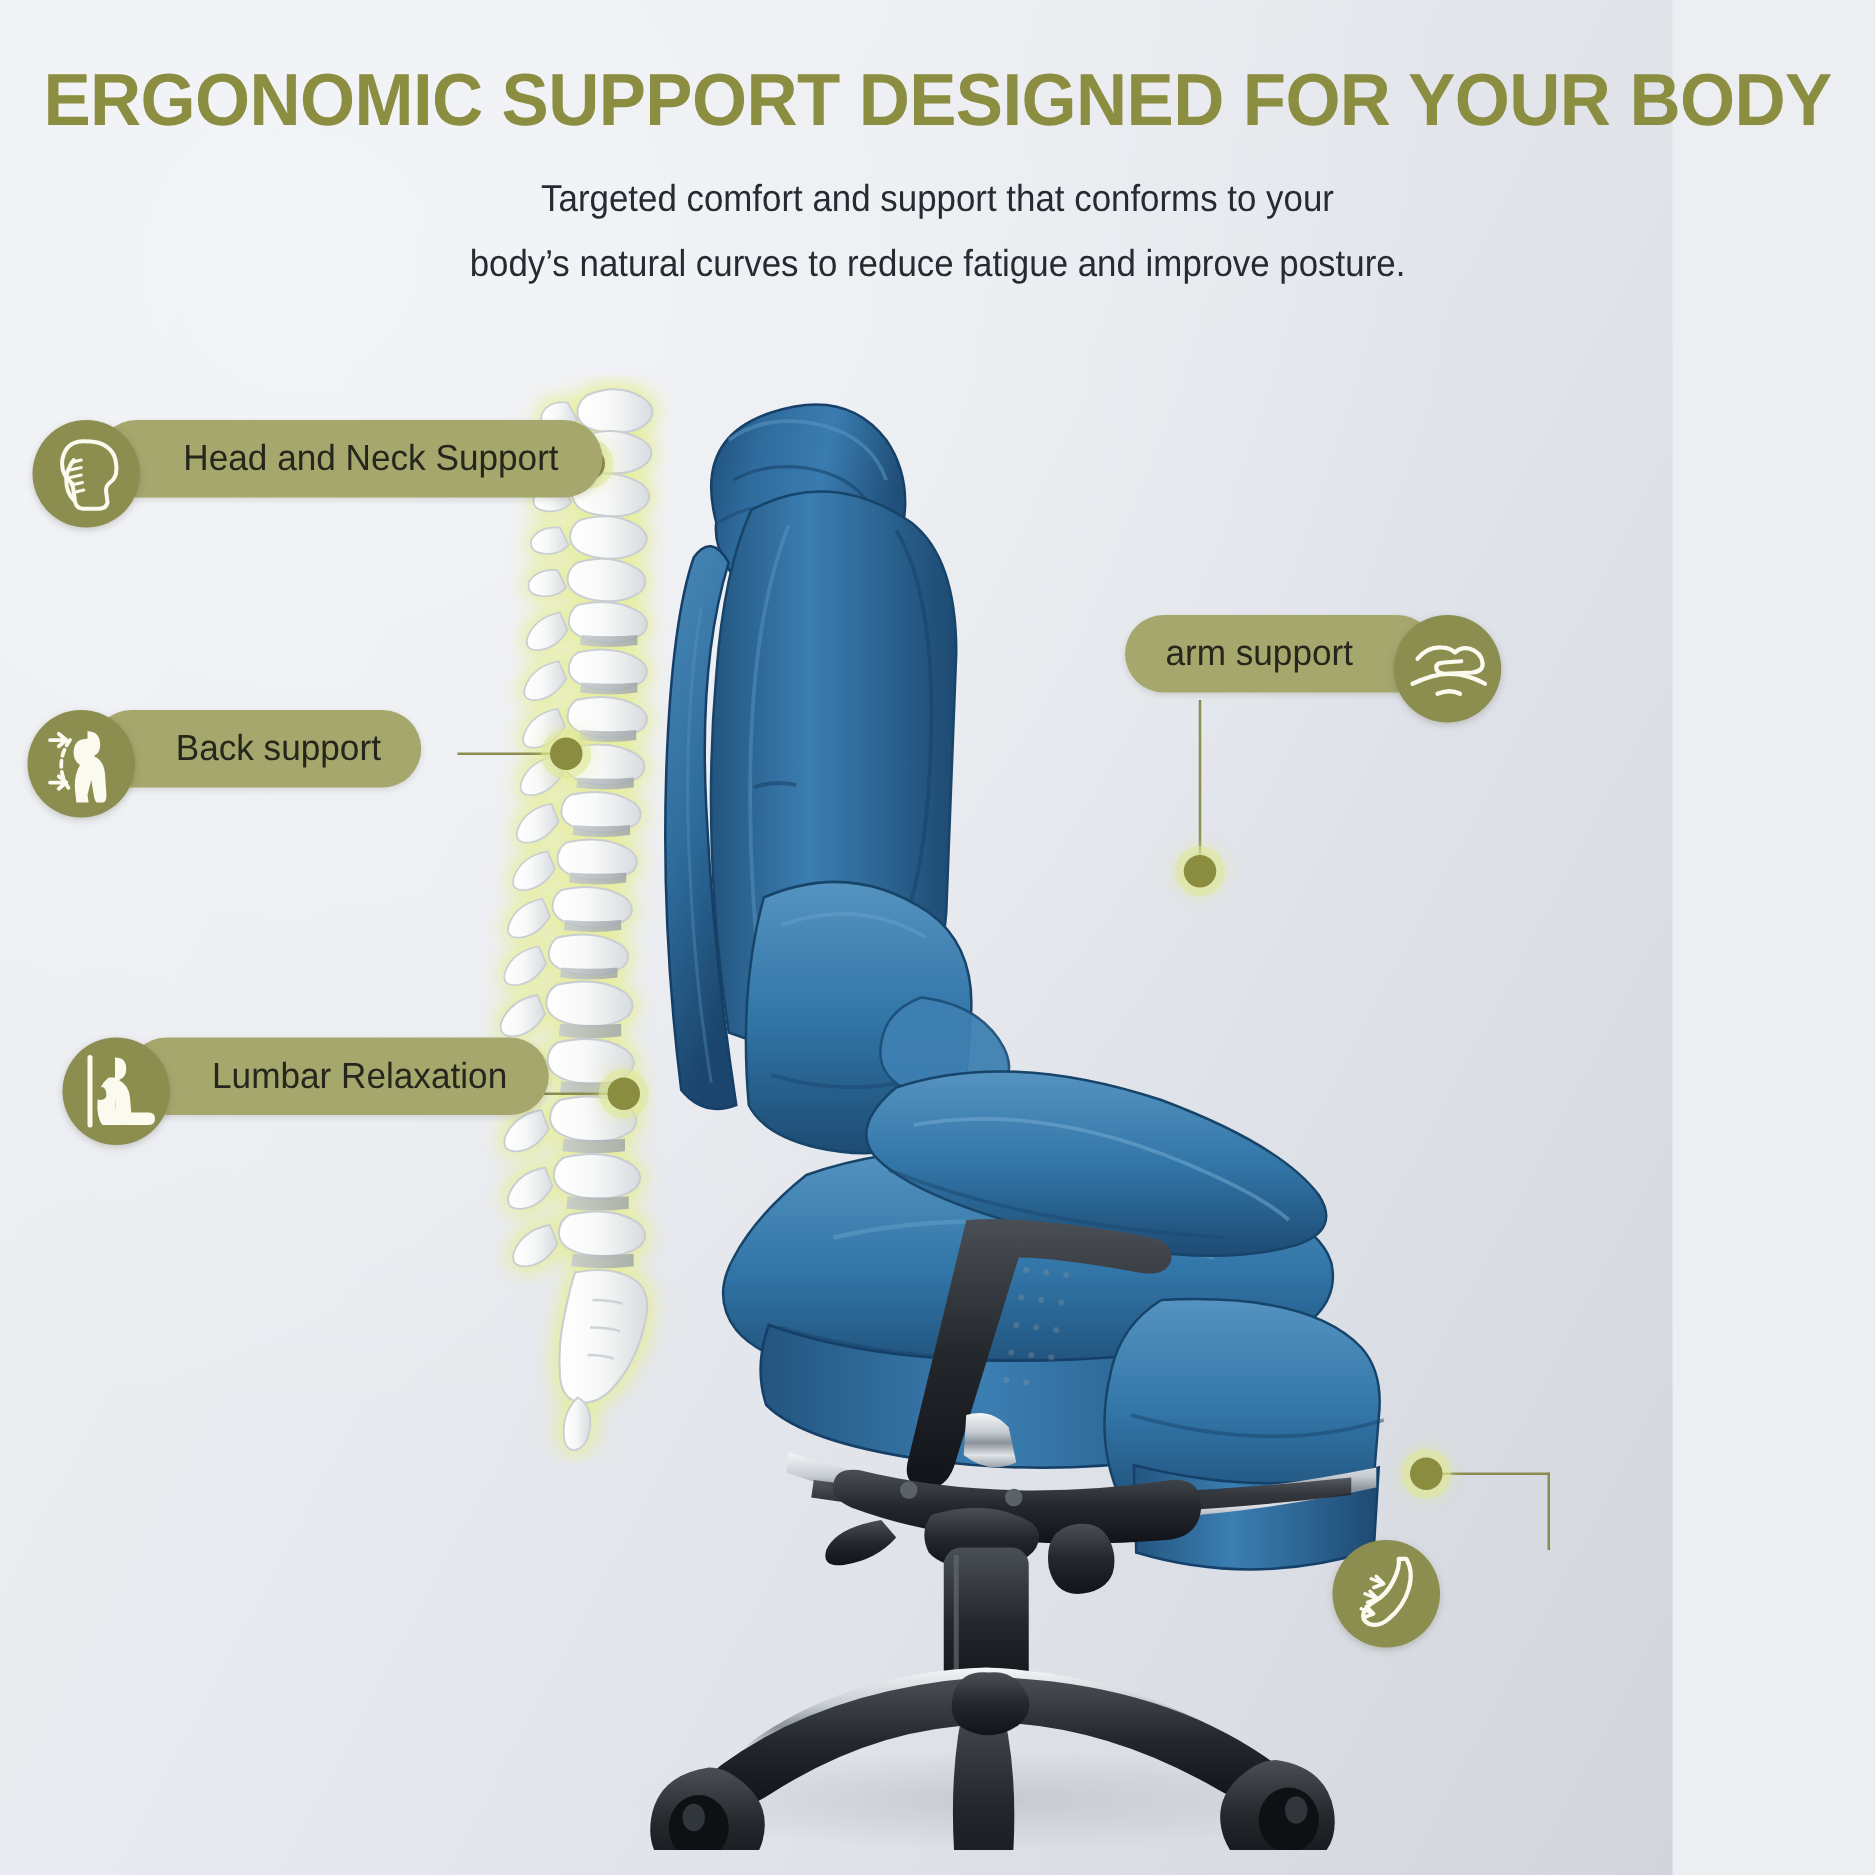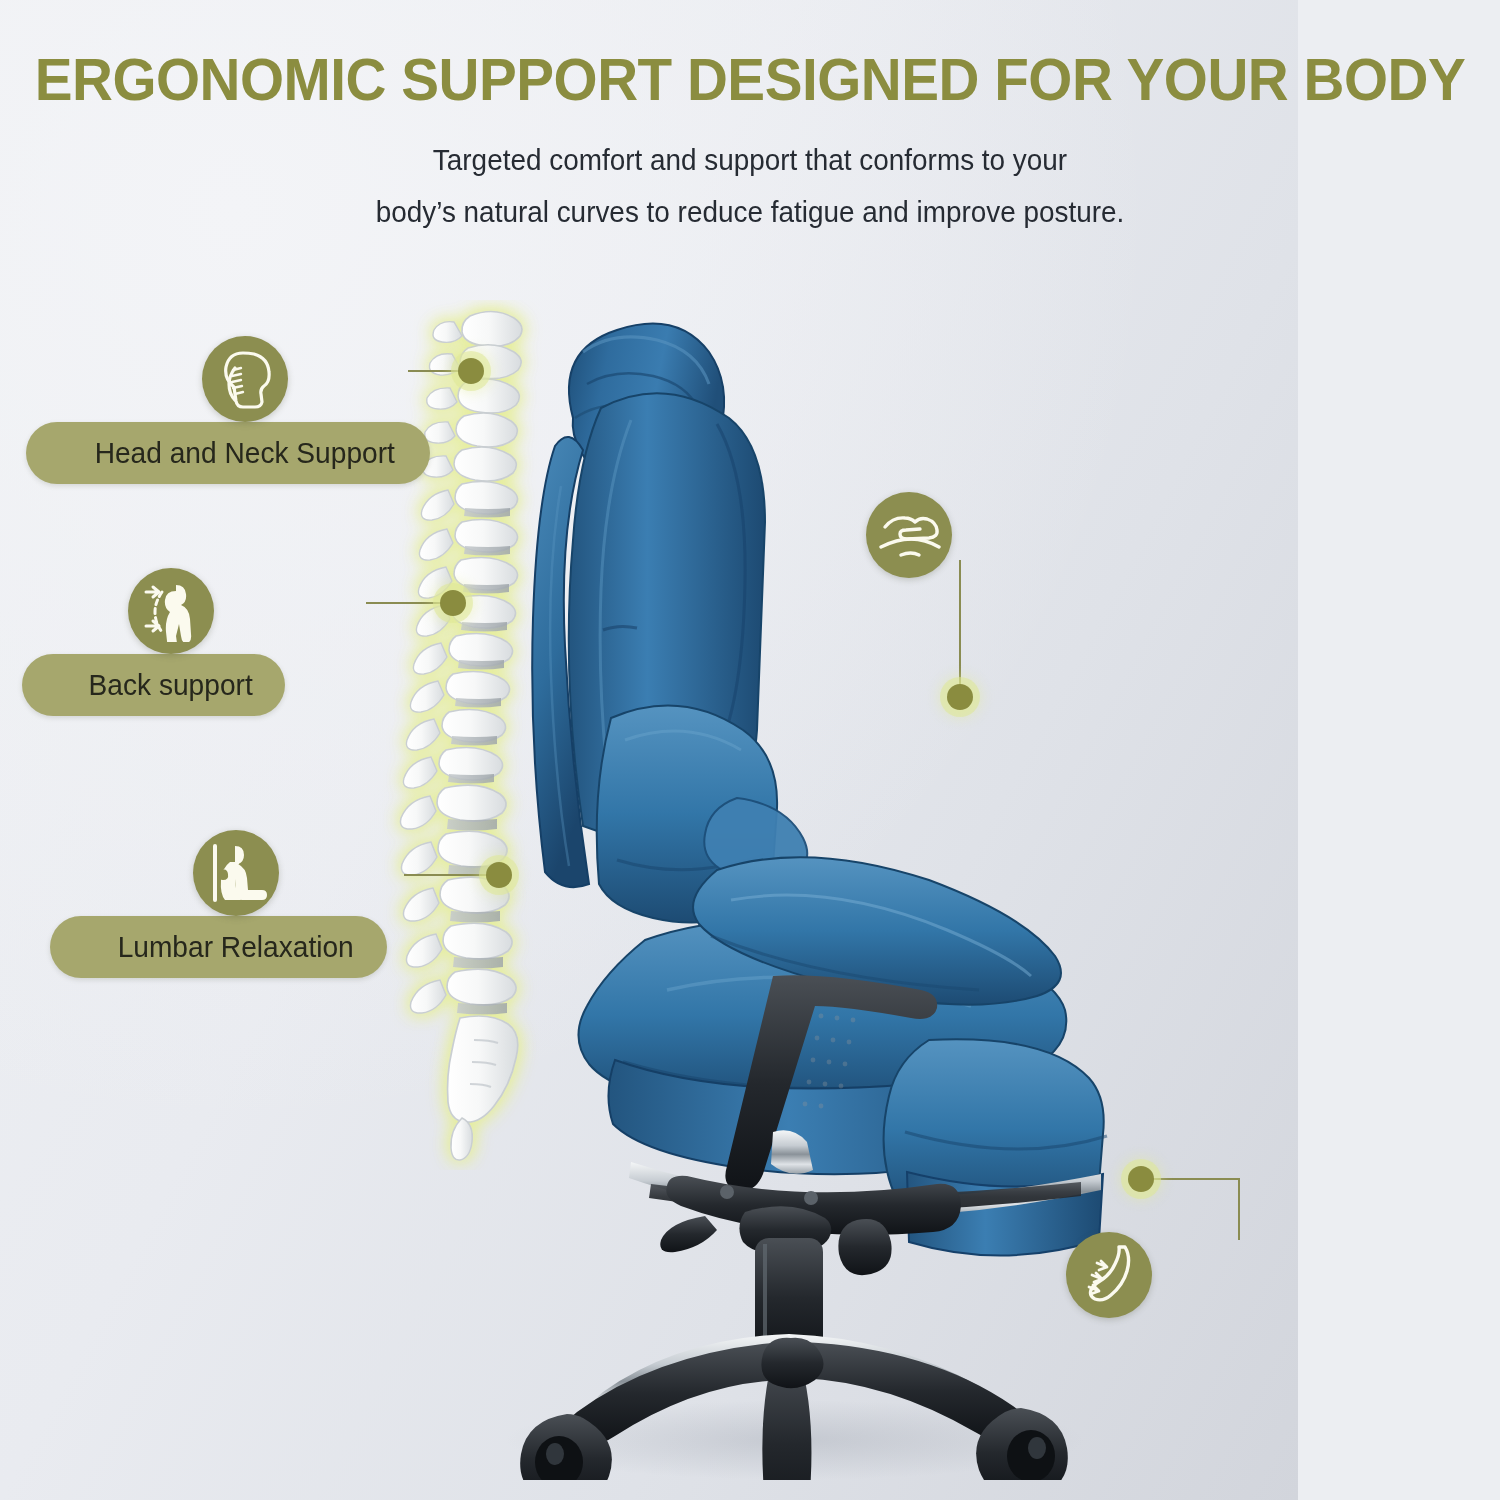--- a/index.html
+++ b/index.html
@@ -6,39 +6,40 @@
   body{
     width:1500px;height:1500px;overflow:hidden;
     font-family:"Liberation Sans", sans-serif;
     background:#eceef2;
   }
   #stage{
     position:relative;width:1298px;height:1500px;
     background:
       radial-gradient(circle at 18% 14%, #f3f4f7 0%, rgba(243,244,247,0) 55%),
       linear-gradient(118deg,#eef0f3 0%, #e9ebf0 38%, #dfe2e8 68%, #d2d5dc 100%);
+    padding-left: 40px;
   }
 
   
   .title{
     position:absolute;left:0;top:46px;width:1500px;text-align:center;
     font-family:"Liberation Sans", sans-serif;
     font-weight:700;font-size:59px;letter-spacing:-0.5px;
     color:#8b8d40;
     transform:scaleX(0.96);
     white-space:nowrap;
   }
   .subtitle{
     position:absolute;left:0;top:134px;width:1500px;text-align:center;
     font-size:30px;line-height:52px;color:#262b33;
     transform:scaleX(0.93);
   }
 
   
-  .callout{position:absolute;display:flex;align-items:center;flex-direction:column;}
+  .callout{position:absolute;display:flex;align-items:flex-start;}
   .pill{
     background:#a6a76d;
     border-radius:42px;
     height:62px;display:flex;align-items:center;
     padding:0 30px;
     box-shadow:0 2px 5px rgba(90,95,70,.18);
   }
   .pill span{
     font-size:29px;color:#26271c;white-space:nowrap;
     transform:scaleX(0.97);
@@ -392,20 +393,23 @@
         <path d="M6 12 l12 0 m-5 -5 l6 5 l-6 5" fill="none" stroke="#fbfaee" stroke-width="3" stroke-linecap="round" stroke-linejoin="round"></path>
         <path d="M6 46 l12 0 m-5 -5 l6 5 l-6 5" fill="none" stroke="#fbfaee" stroke-width="3" stroke-linecap="round" stroke-linejoin="round"></path>
       </svg>
     </div>
     <div class="pill">
       <span>Back support</span>
     </div>
   </div>
 
   <div class="callout right" style="left:900px;top:492px;">
+    <div class="pill">
+      <span>arm support</span>
+    </div>
     <div class="ic">
       <svg width="64" height="64" viewBox="0 0 64 64">
         <path d="M8 24 q8 -10 20 -9 q6 0 10 4 q5 -5 12 -3 q9 3 10 11 q1 7 -8 8 l-22 1 q-7 0 -7 -5 q0 -4 6 -4 l14 -1" fill="none" stroke="#fbfaee" stroke-width="3.4" stroke-linecap="round" stroke-linejoin="round"></path>
         <path d="M4 44 q16 -8 30 -8 q14 0 28 8" fill="none" stroke="#fbfaee" stroke-width="3.4" stroke-linecap="round"></path>
         <path d="M24 52 q10 -4 18 0" fill="none" stroke="#fbfaee" stroke-width="3.4" stroke-linecap="round"></path>
       </svg>
     </div>
   </div>
 
   <div class="callout right" style="left:1100px;top:1232px;">

